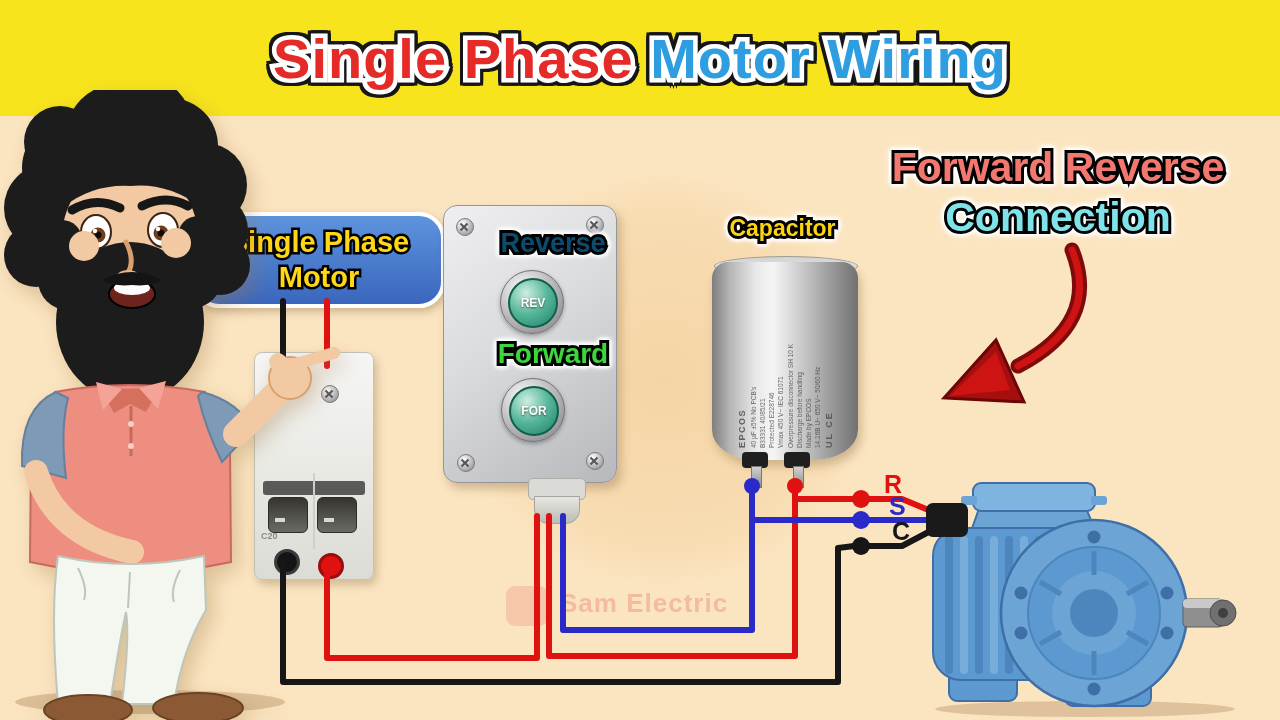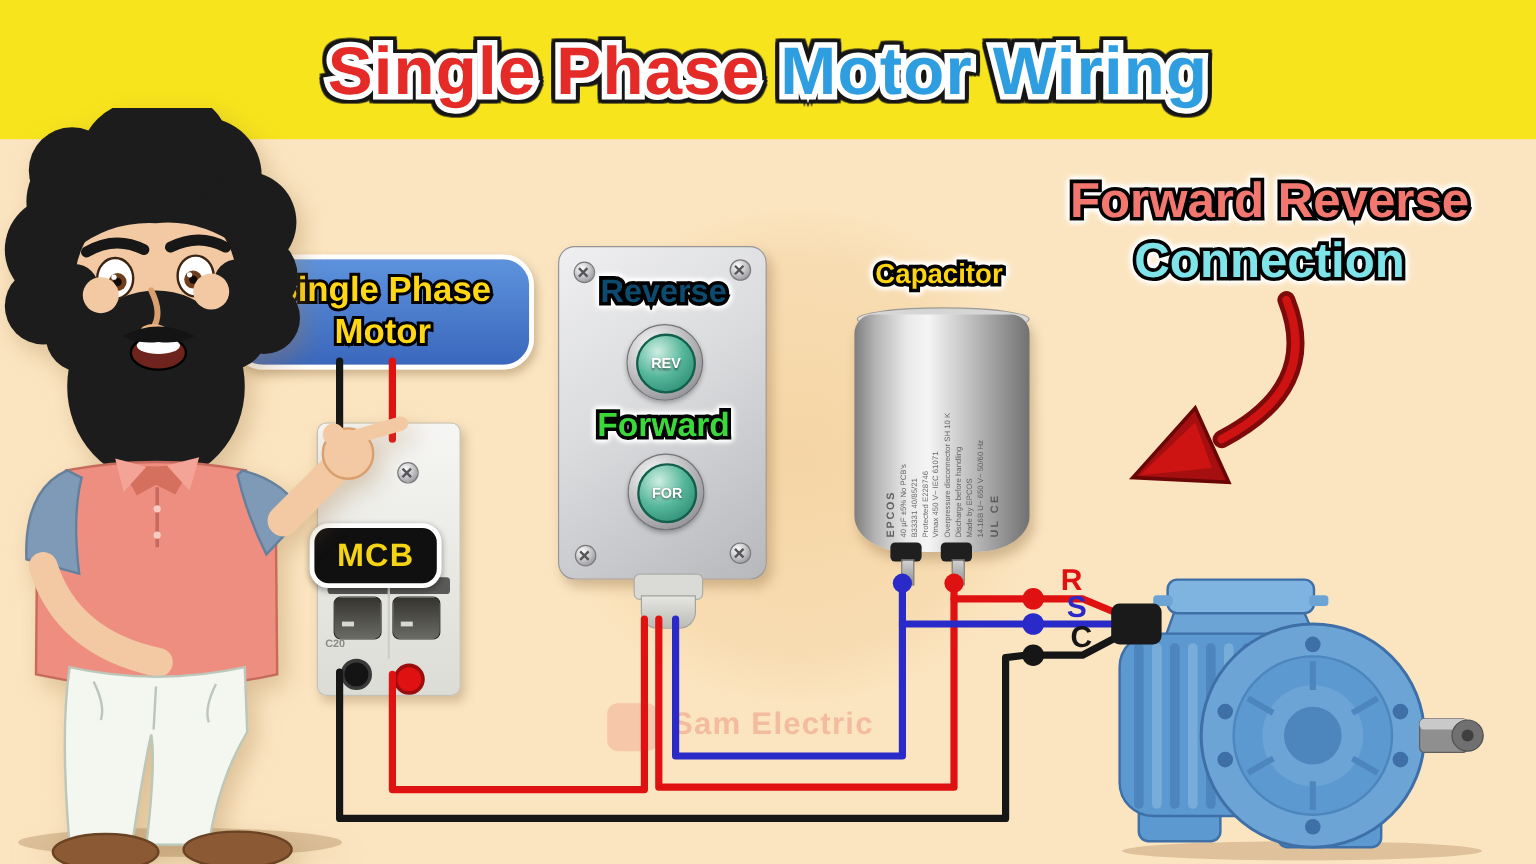--- a/index.html
+++ b/index.html
@@ -28,37 +28,37 @@
 
   
   .supply{left:193px;top:212px;width:244px;height:88px;z-index:3;
           background:linear-gradient(180deg,#5d93dd 0%,#3a67bd 100%);
           border:4px solid #fff;border-radius:26px;box-shadow:2px 4px 8px rgba(120,90,50,.35);
           display:flex;flex-direction:column;align-items:center;justify-content:center;}
   .supply div{font-size:29px;font-weight:900;color:#ffd714;line-height:1.2;
           -webkit-text-stroke:5px #000;paint-order:stroke fill;}
 
   
-  .mcb{left:264px;top:352px;width:118px;height:226px;z-index:3;
+  .mcb{left:254px;top:352px;width:118px;height:226px;z-index:3;
        background:linear-gradient(180deg,#f6f6f4 0%,#e7e7e2 60%,#dcdcd6 100%);
        border:1px solid #c2c2ba;border-radius:8px;box-shadow:3px 5px 9px rgba(120,90,50,.3);}
   .mcb-strip{left:8px;top:128px;width:102px;height:14px;background:#5a5a58;border-radius:3px;}
   .toggle{width:38px;height:34px;border-radius:6px;background:linear-gradient(180deg,#35342f 0%,#6a6a64 100%);
           border:1px solid #2c2c28;}
   .toggle span{position:absolute;left:6px;top:20px;width:10px;height:4px;background:#d8d8d2;}
   .mcb-divider{left:58px;top:120px;width:2px;height:76px;background:#cfcfc8;}
   .mcb-c20{left:6px;top:178px;font-size:9px;color:#8a8a84;font-weight:bold;}
   .term{width:20px;height:20px;border-radius:50%;}
   .mcb-label{left:258px;top:436px;width:102px;height:46px;z-index:6;background:#101010;
        border:4px solid #fff;border-radius:16px;display:flex;align-items:center;justify-content:center;
        box-shadow:0 2px 5px rgba(0,0,0,.35);}
   .mcb-label span{color:#f5d414;font-size:27px;font-weight:900;letter-spacing:1px;}
 
   
-  .station{left:465px;top:205px;width:172px;height:276px;z-index:3;
+  .station{left:443px;top:205px;width:172px;height:276px;z-index:3;
        background:linear-gradient(145deg,#efeff1 0%,#dadbdd 45%,#b7b8bc 100%);
        border:1px solid #96969a;border-radius:14px;box-shadow:4px 6px 10px rgba(120,90,50,.32);}
   .screw{position:absolute;width:16px;height:16px;border-radius:50%;
        background:radial-gradient(circle at 35% 30%,#ffffff,#a8a8ac 70%,#77777b);
        border:1px solid #7a7a7e;}
   .screw i,.screw b{position:absolute;left:2px;top:6.5px;width:10px;height:2px;background:#55555a;}
   .screw i{transform:rotate(45deg);} .screw b{transform:rotate(-45deg);}
   .pbtn-ring{position:absolute;width:62px;height:62px;border-radius:50%;
        background:radial-gradient(circle at 35% 30%,#fbfbfb,#9b9b9f 75%,#7e7e82);
        border:1px solid #737377;box-shadow:0 2px 4px rgba(0,0,0,.3);}
@@ -128,23 +128,20 @@
         <span></span>
       </div>
     <div class="abs toggle" style="left:62px;top:144px;">
         <span></span>
       </div>
     <div class="abs mcb-divider"></div>
     <div class="abs mcb-c20">C20</div>
     <div class="abs term" style="left:19px;top:196px;background:#141414;border:3px solid #3a3a3a;"></div>
     <div class="abs term" style="left:63px;top:200px;background:#e01111;border:3px solid #9b0d0d;"></div>
   </div>
-  <div class="abs mcb-label">
-    <span>MCB</span>
-  </div>
 
   <div class="abs station">
     <div class="screw" style="left:12px;top:12px;">
         <i></i>
         <b></b>
       </div>
     <div class="screw" style="left:142px;top:10px;">
         <i></i>
         <b></b>
       </div>

